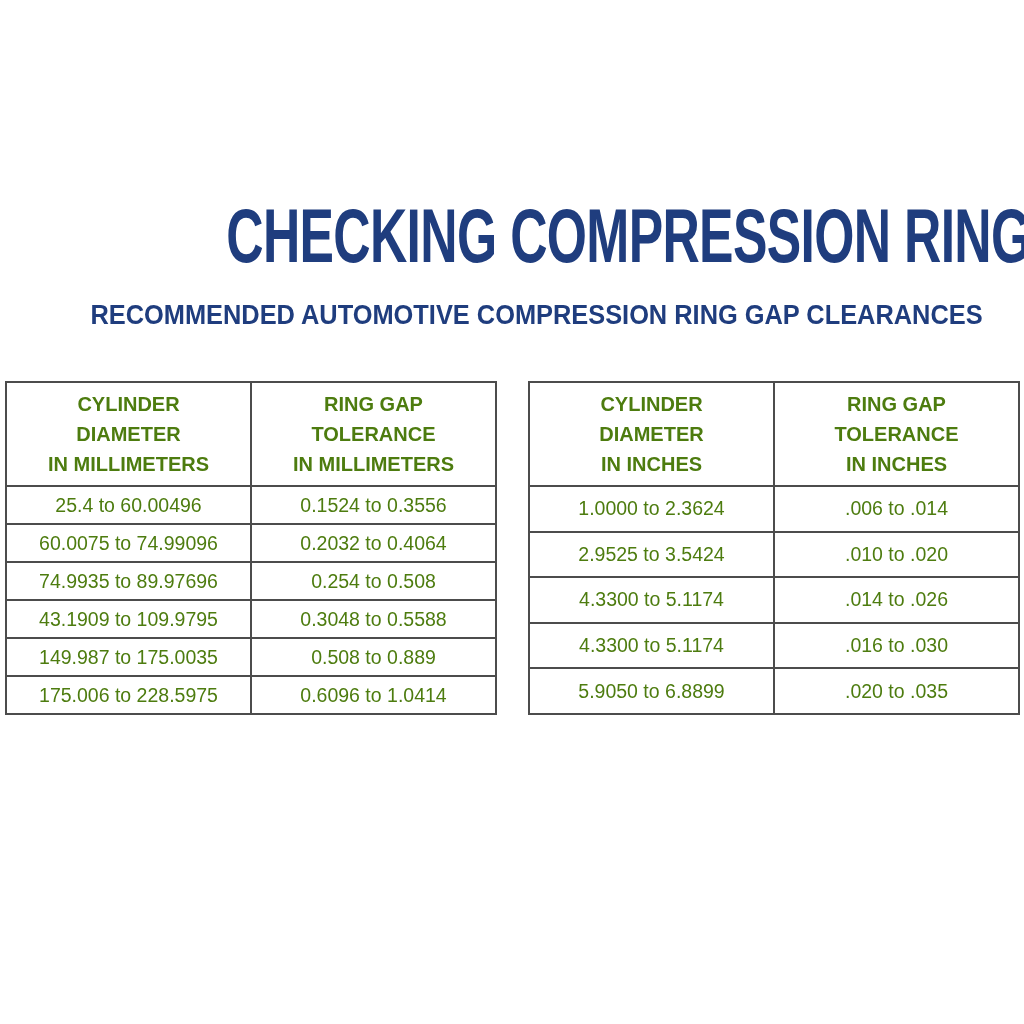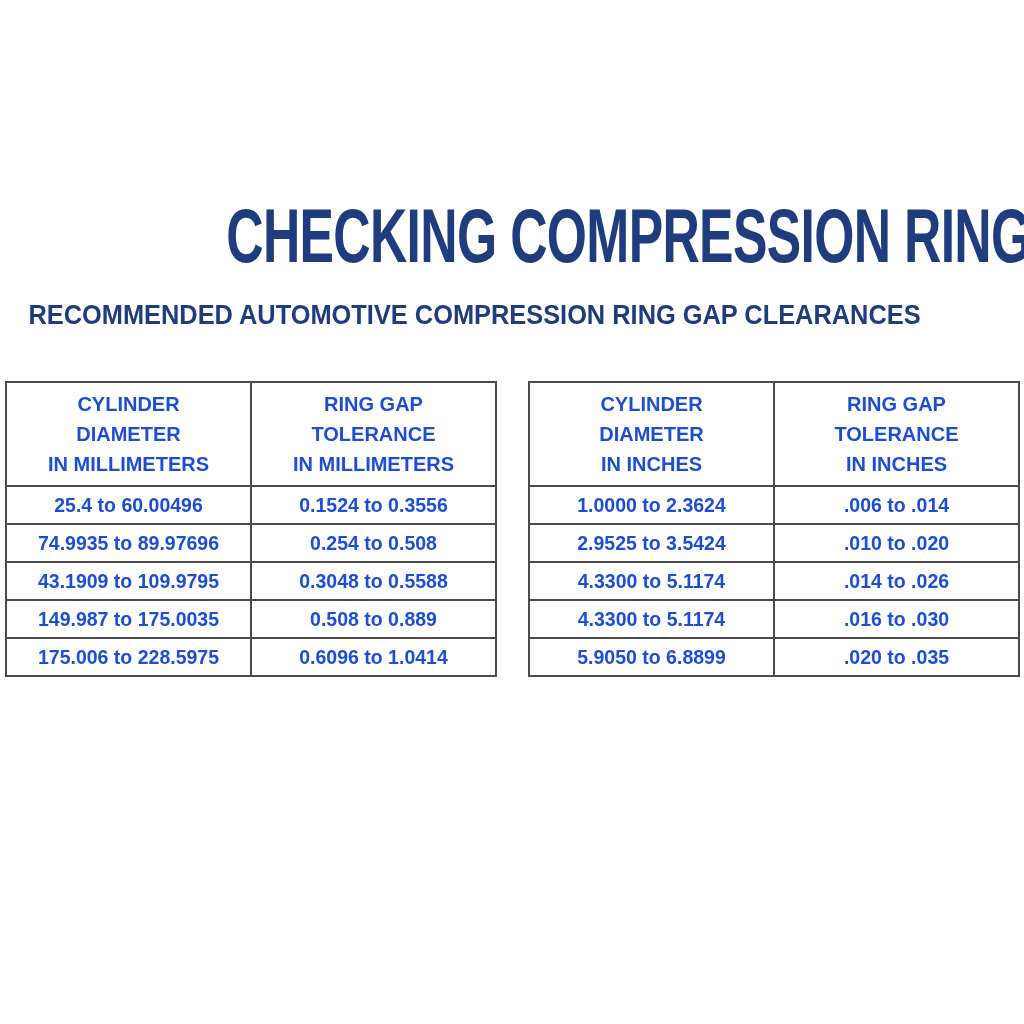--- a/index.html
+++ b/index.html
@@ -31,21 +31,21 @@
     color: #1F3D7E;
     letter-spacing: -1px;
     transform: scaleX(0.68);
     transform-origin: 50% 50%;
   }
   .subtitle-wrap {
     position: absolute;
     top: 302px;
     left: 0;
     width: 1011px;
-    text-align: left;
+    text-align: right;
     white-space: nowrap;
   }
   .subtitle {
     display: inline-block;
     font-size: 27px;
     line-height: 1;
     font-weight: bold;
     color: #1F3D7E;
     transform: scaleX(0.94);
     transform-origin: 50% 50%;
@@ -60,36 +60,36 @@
   }
   table.spec {
     border-collapse: collapse;
     width: 492px;
     table-layout: fixed;
     background: #ffffff;
   }
   table.spec th,
   table.spec td {
     border: 2px solid #4C4C4C;
-    color: #1d4ed8;
+    color: #4d7c0f;
     text-align: center;
     vertical-align: middle;
     padding: 0;
   }
   table.spec th {
     height: 102px;
     font-size: 20px;
     line-height: 30px;
     font-weight: bold;
     white-space: pre-line;
   }
   table.spec td {
     height: 36px;
     font-size: 19.5px;
-    font-weight: bold;
+    font-weight: normal;
   }
 </style>
 </head>
 <body>
 
 <div class="page">
 
   <div class="title-wrap">
     <span class="title">CHECKING COMPRESSION RING GAPS</span>
   </div>
@@ -108,20 +108,24 @@
 IN MILLIMETERS</th>
           <th>RING GAP
 TOLERANCE
 IN MILLIMETERS</th>
         </tr>
       </thead>
       <tbody>
         <tr>
           <td>25.4 to 60.00496</td>
           <td>0.1524 to 0.3556</td>
+        </tr>
+        <tr>
+          <td>60.0075 to 74.99096</td>
+          <td>0.2032 to 0.4064</td>
         </tr>
         <tr>
           <td>74.9935 to 89.97696</td>
           <td>0.254 to 0.508</td>
         </tr>
         <tr>
           <td>43.1909 to 109.9795</td>
           <td>0.3048 to 0.5588</td>
         </tr>
         <tr>

